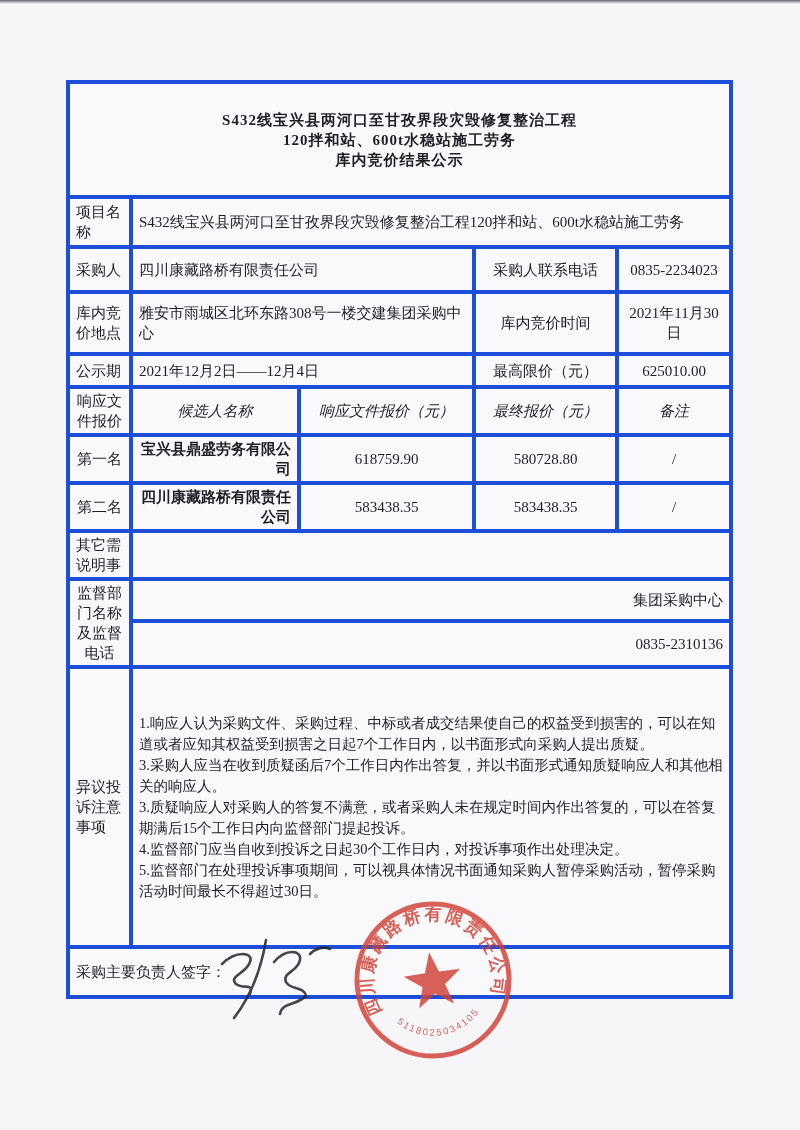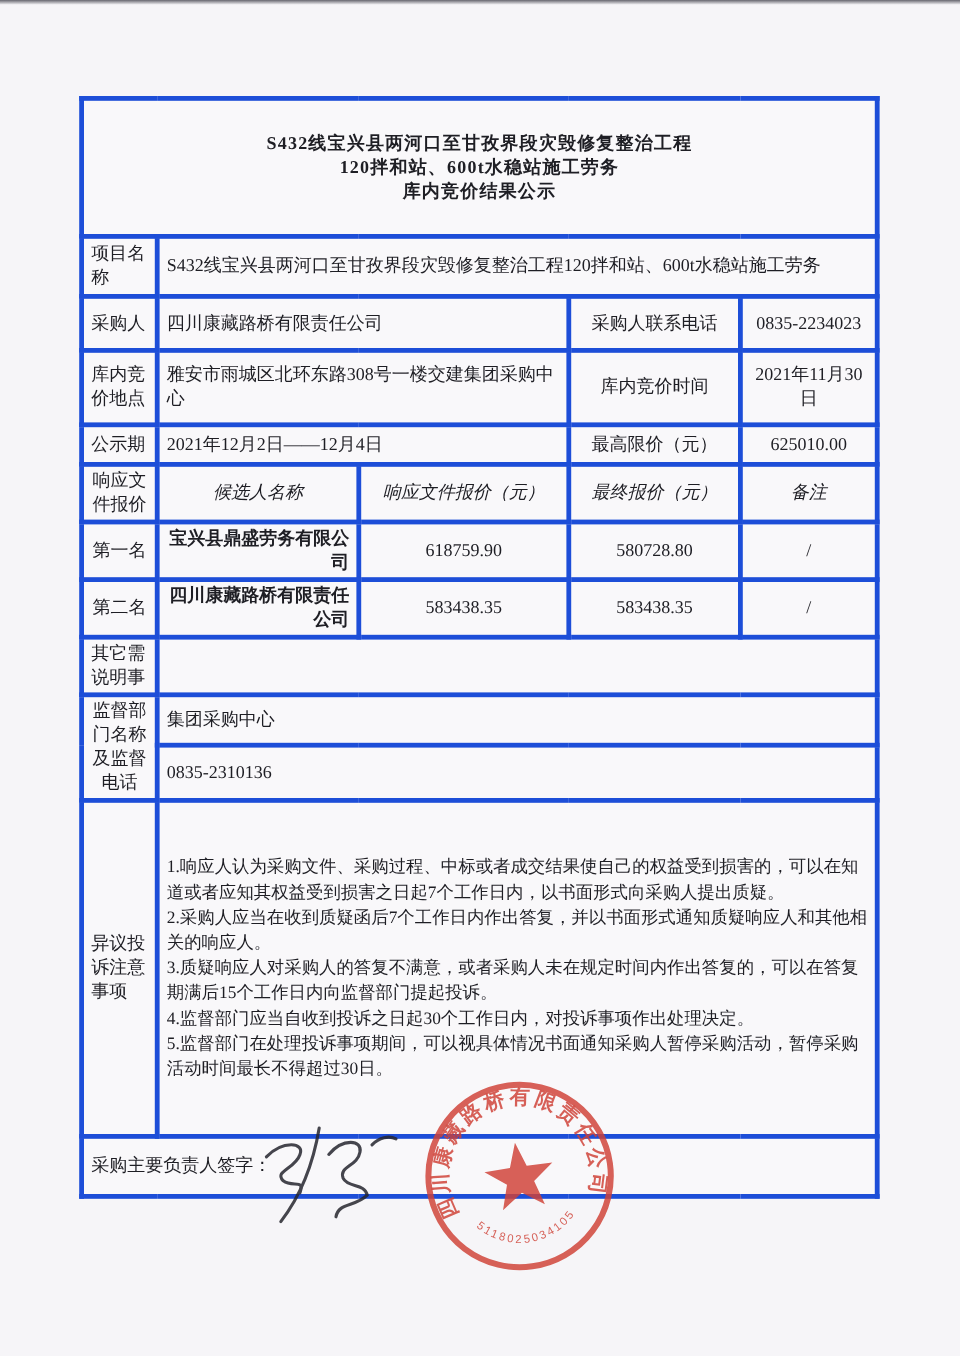--- a/index.html
+++ b/index.html
@@ -45,21 +45,21 @@
   tr.r-objection{height:280px}
   tr.r-sign{height:50px}
 
   td.title-cell{
     text-align:center;font-weight:700;font-size:20px;line-height:30px;
     letter-spacing:1px;padding:10px 4px;
   }
   td.lbl{padding:2px 4px 2px 5px;font-size:15px;line-height:19px;}
   td.lbl-center{text-align:center;padding:2px 2px;font-size:15px;line-height:19px;border-radius:19px;}
   td.val-left{text-align:left;padding-left:7px;}
-  td.val-center{text-align:left;}
+  td.val-center{text-align:right;}
   td.small-val{font-size:13px;text-align:center;padding:2px 2px;}
   td.num{font-size:13.5px;text-align:center;}
   td.cand-name{font-size:14px;text-align:right;font-weight:600;}
   td.cand-num{font-size:13.5px;text-align:center;}
   td.head-c{text-align:center;font-size:15px;font-style:italic;}
   td.objection-text{padding:6px 8px 6px 9px;}
   .obj-line{font-size:14.5px;line-height:21px;text-align:left;}
   td.sign-cell{font-size:15px;padding-left:5px;}
 
   .overlay{position:absolute;pointer-events:none;}
@@ -153,21 +153,21 @@
     <td colspan="4" class="val-center">集团采购中心</td>
   </tr>
   <tr class="r-sup2">
     <td colspan="4" class="val-center">0835-2310136</td>
   </tr>
 
   <tr class="r-objection">
     <td class="lbl">异议投诉注意事项</td>
     <td colspan="4" class="objection-text">
       <div class="obj-line">1.响应人认为采购文件、采购过程、中标或者成交结果使自己的权益受到损害的，可以在知道或者应知其权益受到损害之日起7个工作日内，以书面形式向采购人提出质疑。</div>
-      <div class="obj-line">2.采购人应当在收到质疑函后7个工作日内作出答复，并以书面形式通知质疑响应人和其他相关的响应人。</div>
+      <div class="obj-line">3.采购人应当在收到质疑函后7个工作日内作出答复，并以书面形式通知质疑响应人和其他相关的响应人。</div>
       <div class="obj-line">3.质疑响应人对采购人的答复不满意，或者采购人未在规定时间内作出答复的，可以在答复期满后15个工作日内向监督部门提起投诉。</div>
       <div class="obj-line">4.监督部门应当自收到投诉之日起30个工作日内，对投诉事项作出处理决定。</div>
       <div class="obj-line">5.监督部门在处理投诉事项期间，可以视具体情况书面通知采购人暂停采购活动，暂停采购活动时间最长不得超过30日。</div>
     </td>
   </tr>
 
   <tr class="r-sign">
     <td colspan="5" class="sign-cell">采购主要负责人签字：</td>
   </tr>
 </tbody>

